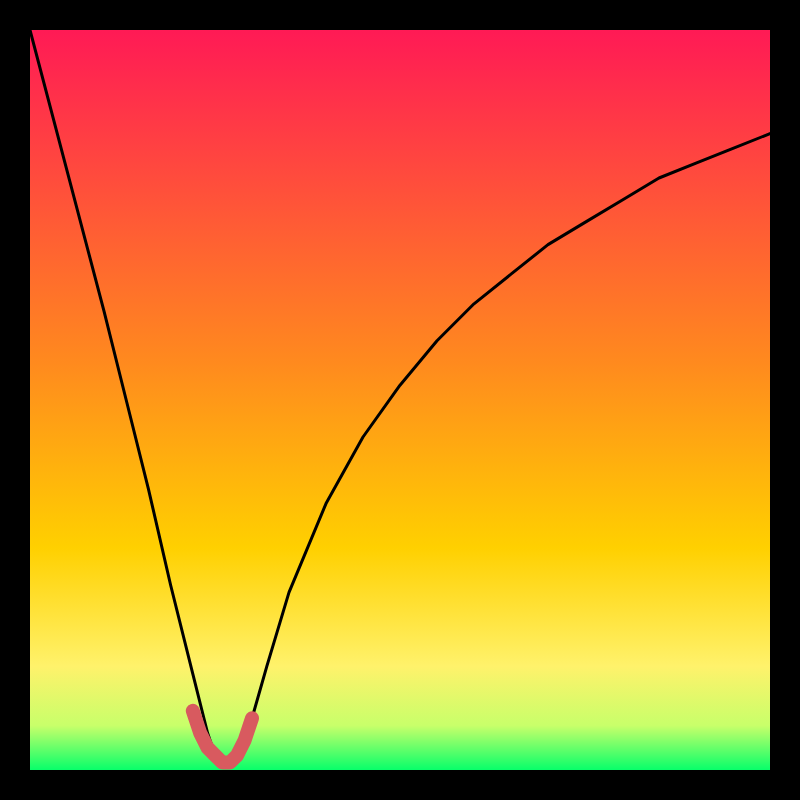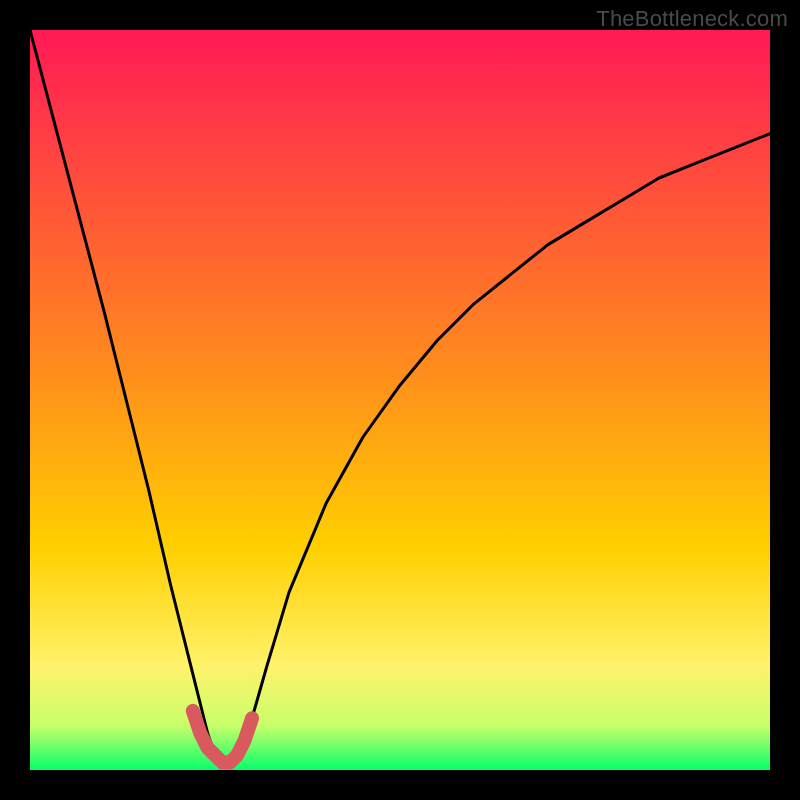--- a/index.html
+++ b/index.html
@@ -39,21 +39,20 @@
     display: block;
     width: 740px;
     height: 740px;
   }
 </style>
 </head>
 <body>
 
 <div class="outer">
 
-  <div class="watermark">TheBottleneck.com</div>
 
   <div class="plot-wrap">
     <svg viewBox="0 0 740 740" preserveAspectRatio="none">
       <defs>
         <linearGradient id="bg-grad" x1="0" y1="0" x2="0" y2="1">
           <stop id="g0" offset="0%" stop-color="#ff1a55"></stop>
           <stop id="g1" offset="45%" stop-color="#ff8a1e"></stop>
           <stop id="g2" offset="70%" stop-color="#ffd000"></stop>
           <stop id="g3" offset="86%" stop-color="#fff26b"></stop>
           <stop id="g4" offset="94%" stop-color="#c8ff6a"></stop>

